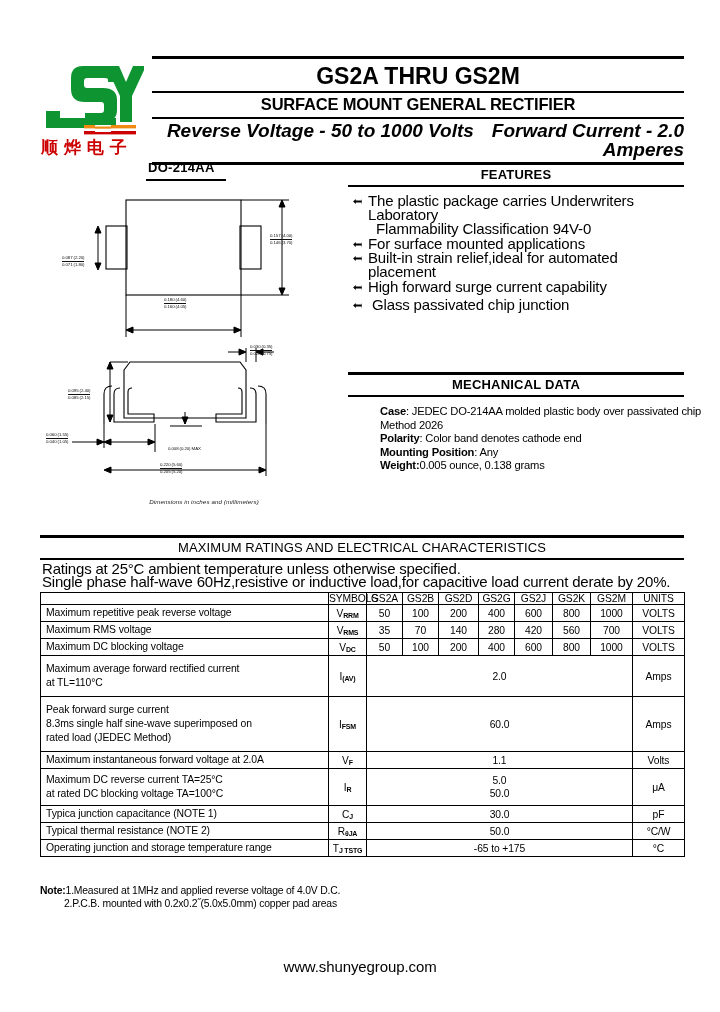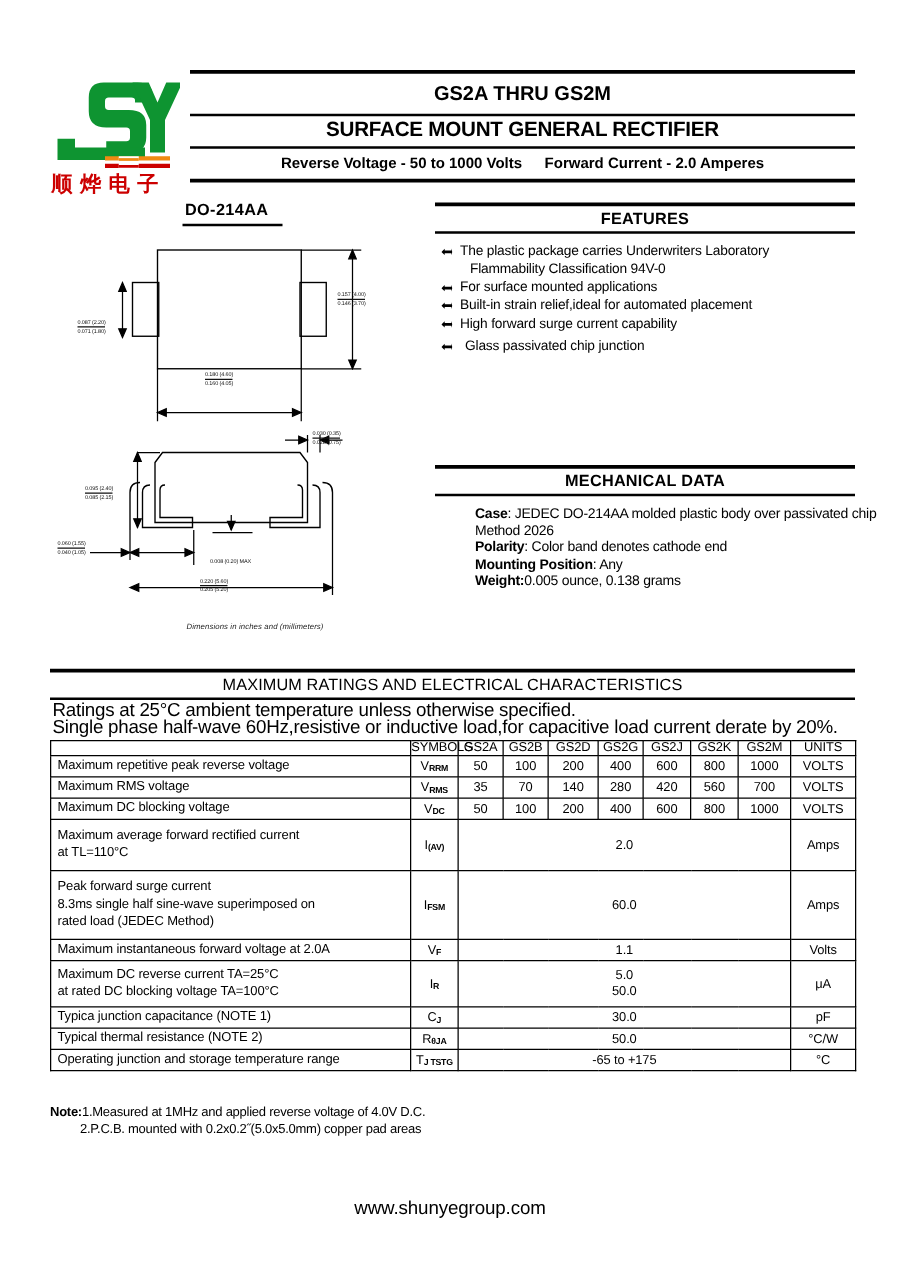--- a/index.html
+++ b/index.html
@@ -13,29 +13,29 @@
 
   
   .header{position:absolute;left:40px;top:56px;width:644px;height:100px;}
   .logo{position:absolute;left:0;top:0;width:104px;height:100px;}
   .logo svg{display:block;}
   .hdr-text{position:absolute;left:112px;top:0;width:532px;}
   .rule{background:#000;width:100%;}
   .rule.thick{height:3px;}
   .rule.thin{height:2px;}
   .title-main{
-    font-size:16px;font-weight:bold;text-align:center;
+    font-size:23px;font-weight:bold;text-align:center;
     letter-spacing:0px;line-height:30px;padding:2px 0 0 0;
   }
   .title-sub{
     font-size:16.5px;font-weight:bold;text-align:center;
     line-height:21px;padding:1px 0 2px 0;letter-spacing:-.2px;
   }
   .title-third{
-    font-size:12px;font-weight:bold;text-align:center;
+    font-size:19px;font-style:italic;font-weight:bold;text-align:right;
     line-height:19px;padding:2px 0 3px 0;
   }
   .title-third .gap{display:inline-block;width:18px;}
 
   
   .drawings{position:absolute;left:42px;top:160px;width:300px;height:360px;}
   .pkg-title{
     position:absolute;left:106px;top:0;font-size:13px;font-weight:bold;
     letter-spacing:.3px;
   }
@@ -55,21 +55,21 @@
   
   .panel{position:absolute;}
   .panel-rule-top{height:3px;background:#000;width:100%;}
   .panel-rule-bot{height:2px;background:#000;width:100%;}
   .panel-head{
     font-size:13px;font-weight:bold;text-align:center;
     padding:2px 0 3px 0;letter-spacing:.2px;
   }
   .feat-list{padding:7px 0 0 4px;}
   .feat{
-    position:relative;padding-left:16px;font-size:11px;line-height:14.1px;
+    position:relative;padding-left:16px;font-size:15px;line-height:14.1px;
     margin-bottom:.5px;letter-spacing:-.15px;
   }
   .feat .bullet{
     position:absolute;left:1px;top:4px;width:9px;height:7px;
   }
   .feat .l2{display:block;padding-left:8px;}
 
   .mech{padding:8px 0 0 3px;font-size:11.2px;line-height:13.6px;letter-spacing:-.2px;}
   .mech b{font-weight:bold;}
   .mech div{white-space:nowrap;margin-left:29px;}

